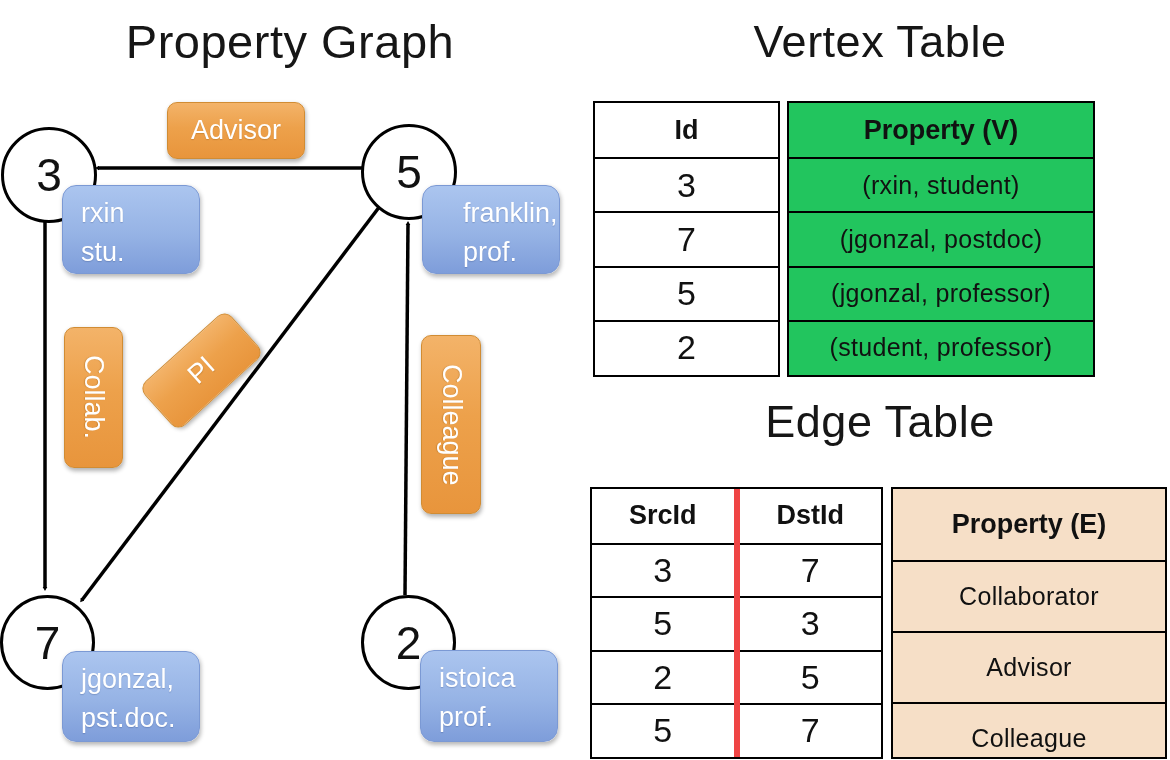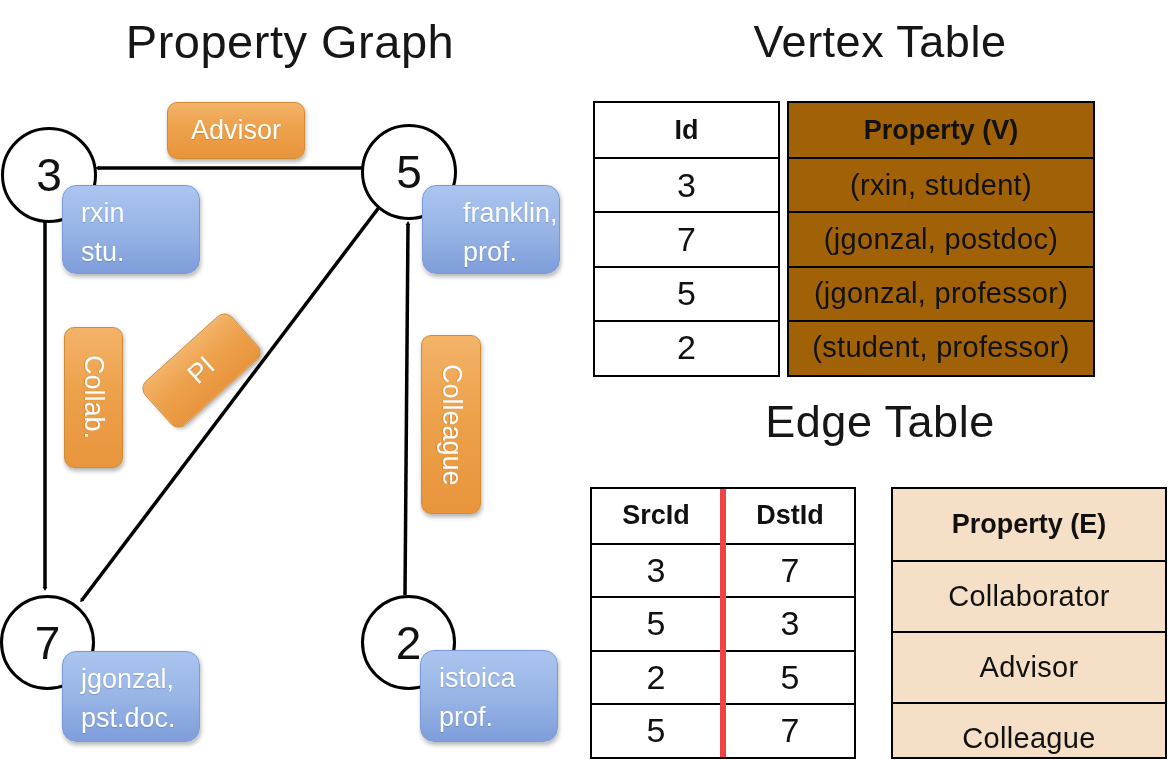--- a/index.html
+++ b/index.html
@@ -52,27 +52,27 @@
   #vprop-jgonzal{left:62px;top:651px;width:138px;height:91px;}
   #vprop-istoica{left:420px;top:650px;width:138px;height:92px;}
 
   
   .tbox{position:absolute;border:2.5px solid #000;box-sizing:border-box;}
   .trow{display:flex;align-items:center;justify-content:center;box-sizing:border-box;
         border-top:2px solid #000;text-align:left;}
   .trow:first-child{border-top:none;}
   .th{font-weight:bold;font-size:27px;}
   .num{font-size:34px;}
-  .txt{font-size:29px;letter-spacing:.3px;}
+  .txt{font-size:25px;letter-spacing:.3px;}
 
   #vt-id{left:593px;top:101px;width:187px;height:276px;background:#fff;}
-  #vt-prop{left:787px;top:101px;width:308px;height:276px;background:#a16207;}
+  #vt-prop{left:787px;top:101px;width:308px;height:276px;background:#22c55e;}
   #vt-id .trow,#vt-prop .trow{height:54.2px;}
 
-  #et-ids{left:590px;top:487px;width:266px;height:272px;background:#fff;display:flex;}
+  #et-ids{left:590px;top:487px;width:293px;height:272px;background:#fff;display:flex;}
   .et-col{flex:1;display:flex;flex-direction:column;}
   .et-col + .et-col{border-left:6px solid #ef4444;}
   #et-ids .trow{height:53.5px;}
   #et-prop{left:891px;top:487px;width:276px;height:272px;background:#f6dfc7;}
   #et-prop .trow{height:71px;}
 </style>
 </head>
 <body>
 
 <div class="canvas">

